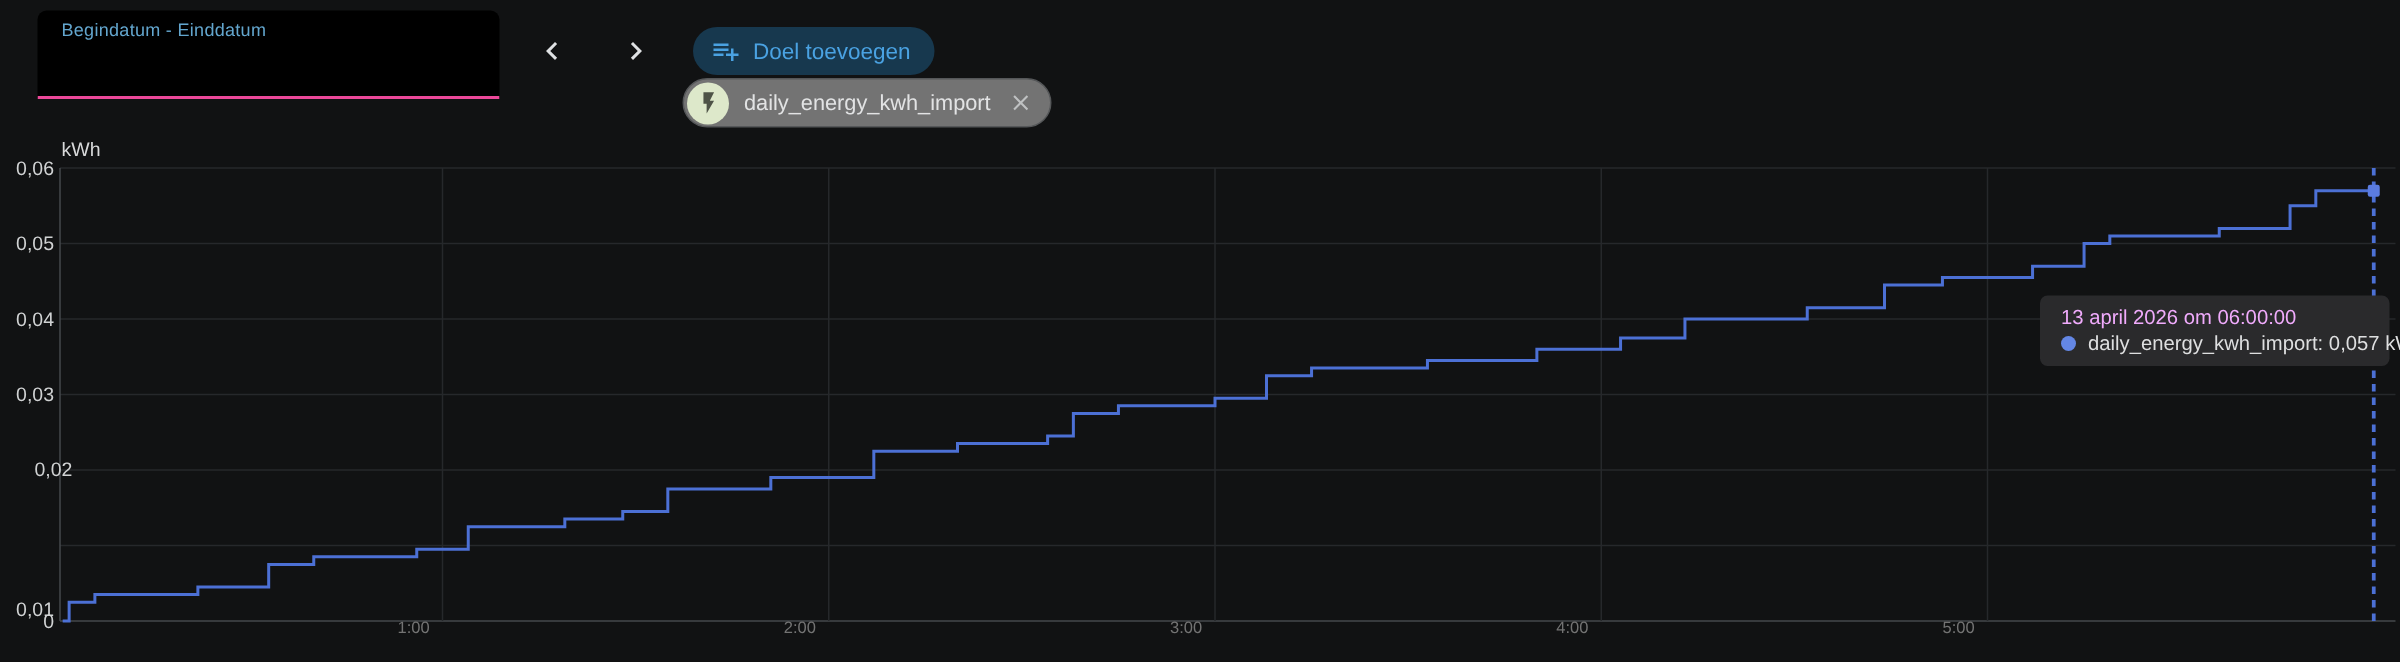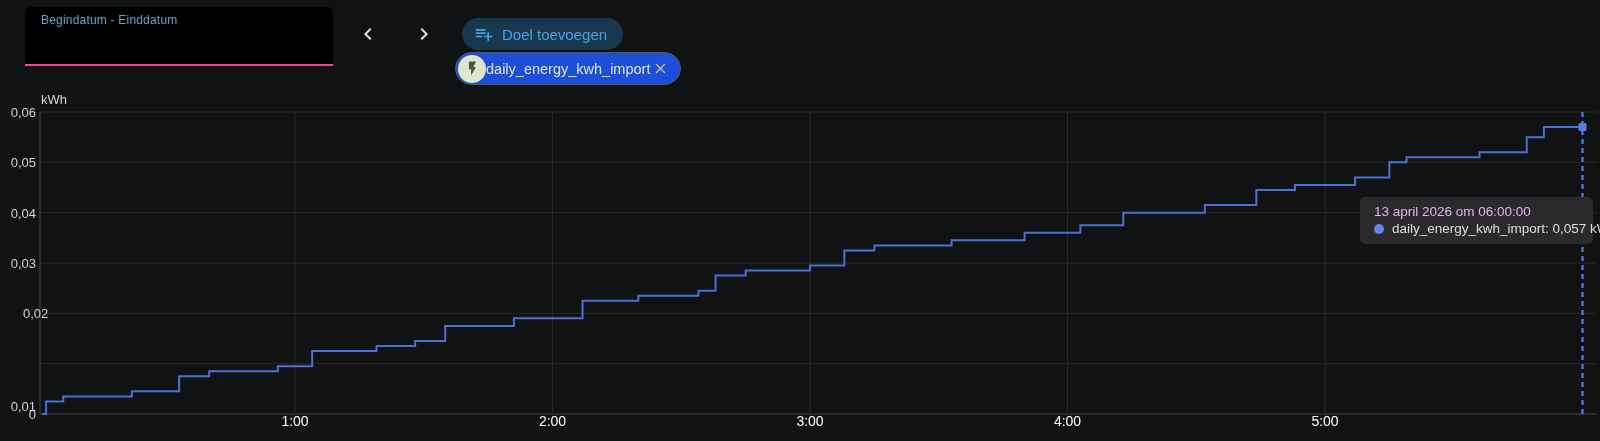--- a/index.html
+++ b/index.html
@@ -31,42 +31,42 @@
   .goal-btn {
     position:absolute; left:462px; top:18px; height:32px; padding:0 16px 0 12px;
     display:flex; align-items:center; gap:8px;
     background:#17384e; border:none; border-radius:16px; cursor:pointer;
   }
   .goal-btn svg { width:20px; height:20px; fill:#4aa2e2; }
   .goal-btn .goal-label { font-size:15px; font-weight:500; color:#4aa2e2; white-space:nowrap; }
 
   .entity-chip {
     position:absolute; left:455px; top:52px; height:33px; padding:0 10px 0 2px;
-    display:flex; align-items:center; 
-    background:#1d4ed8; border:1px solid #555759; border-radius:17px; cursor:pointer;
+    display:flex; align-items:center; gap:10px;
+    background:#737373; border:1px solid #555759; border-radius:17px; cursor:pointer;
   }
   .chip-avatar {
     width:28px; height:28px; border-radius:50%; background:#dde8ca;
     display:flex; align-items:center; justify-content:center; flex:0 0 auto;
   }
   .chip-avatar svg { width:17px; height:17px; fill:#4e5347; }
   .chip-label { font-size:14.5px; color:#e2e3e4; white-space:nowrap; }
   .chip-close { display:flex; align-items:center; justify-content:center; width:20px; height:20px; cursor:pointer; }
   .chip-close svg { width:17px; height:17px; fill:#bfc1c2; }
 
   
   .chart-area { position:absolute; left:0; top:0; width:1292px; height:441px; }
   #chart-svg { position:absolute; left:0; top:0; }
   .y-unit-label { position:absolute; left:41px; top:92px; font-size:13px; color:#d8d9da; }
   .y-tick-label {
     position:absolute; width:36px; text-align:right; font-size:13px; color:#d0d2d3;
     transform:translateY(-50%);
   }
   .x-tick-label {
-    position:absolute; top:413px; width:60px; text-align:center; font-size:14px; color:#ffffff;
+    position:absolute; top:413px; width:60px; text-align:left; font-size:11px; color:#737373;
     transform:translateX(-50%);
   }
 
   
   .chart-tooltip {
     position:absolute; left:1360px; top:197px; width:233px; height:47px;
     background:#2a2a2c; border-radius:5px; padding:6px 12px 6px 14px;
   }
   .tt-title { font-size:13.5px; color:#f0abfc; line-height:17px; white-space:nowrap; }
   .tt-row { display:flex; align-items:center; gap:8px; line-height:17px; }

